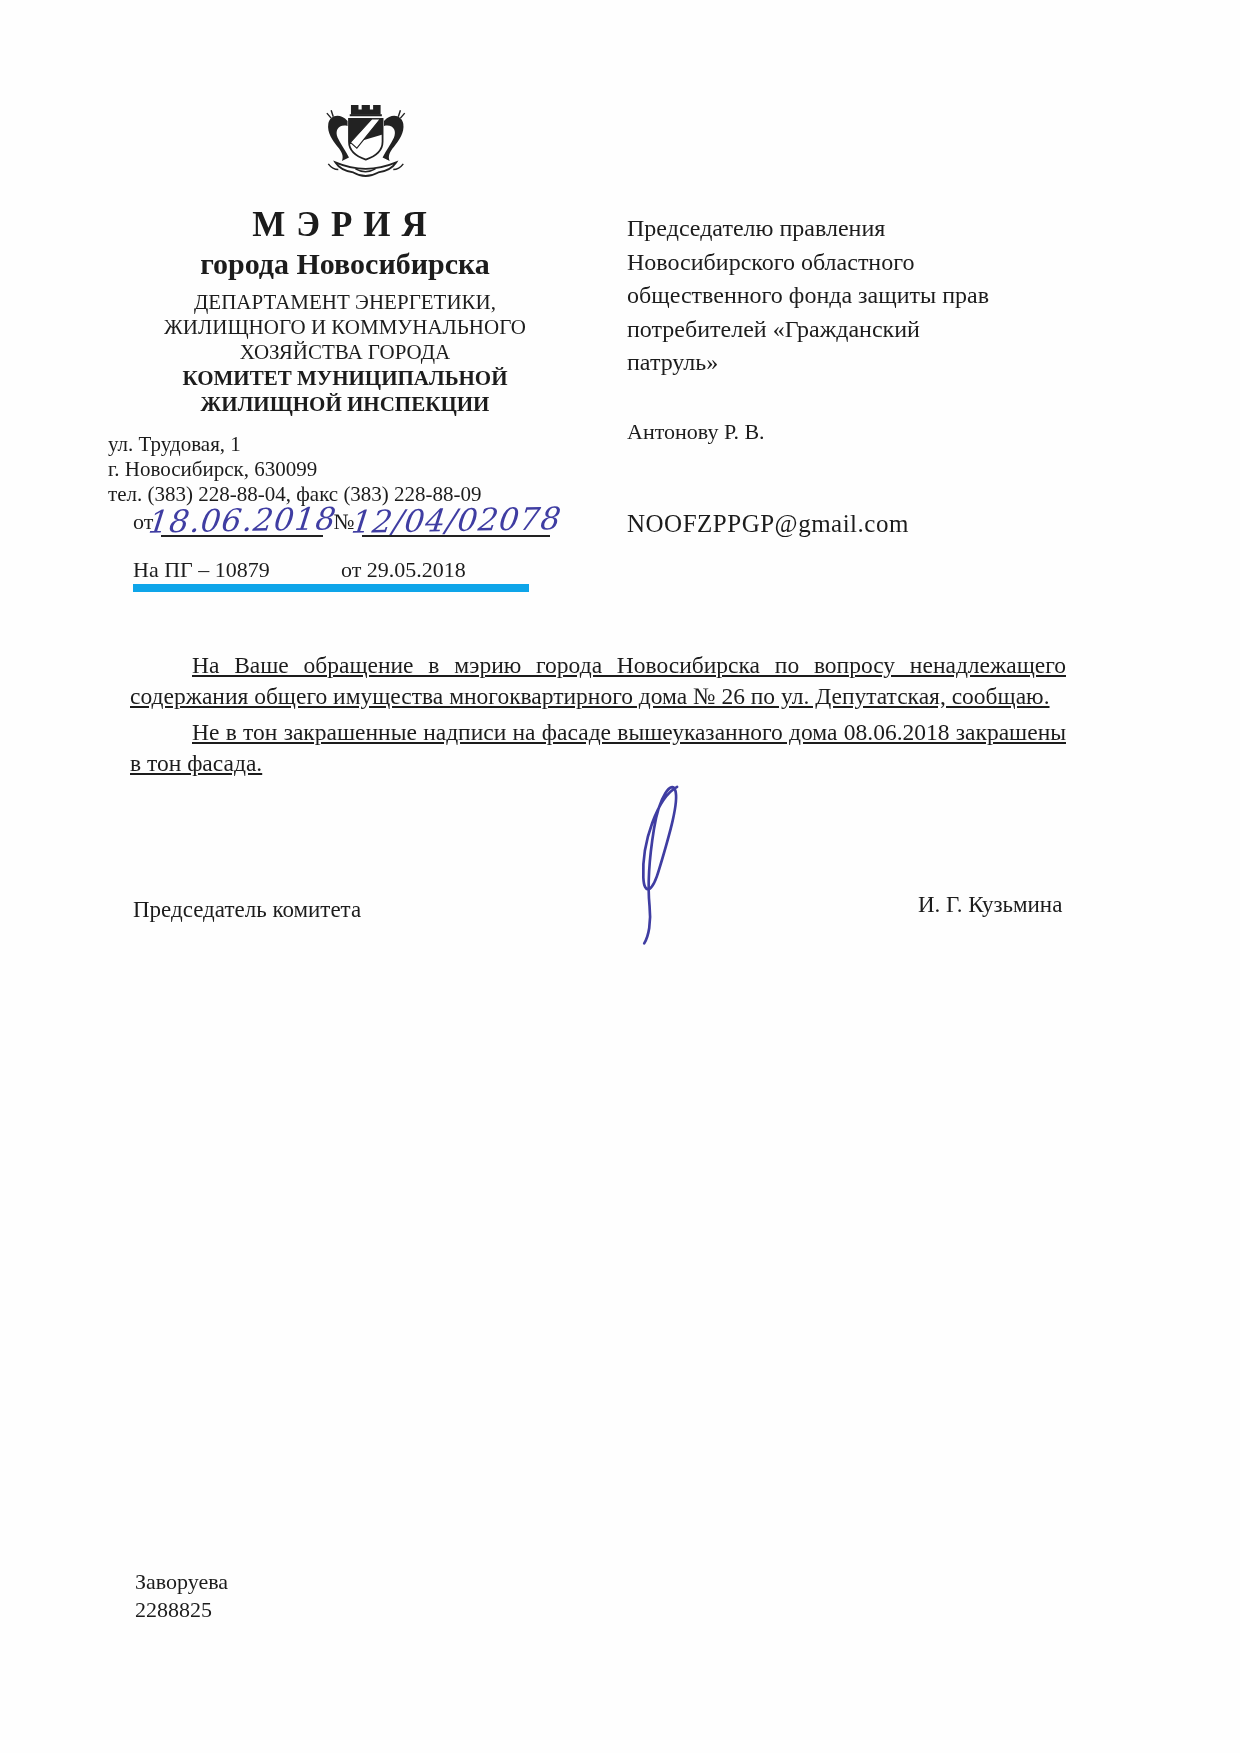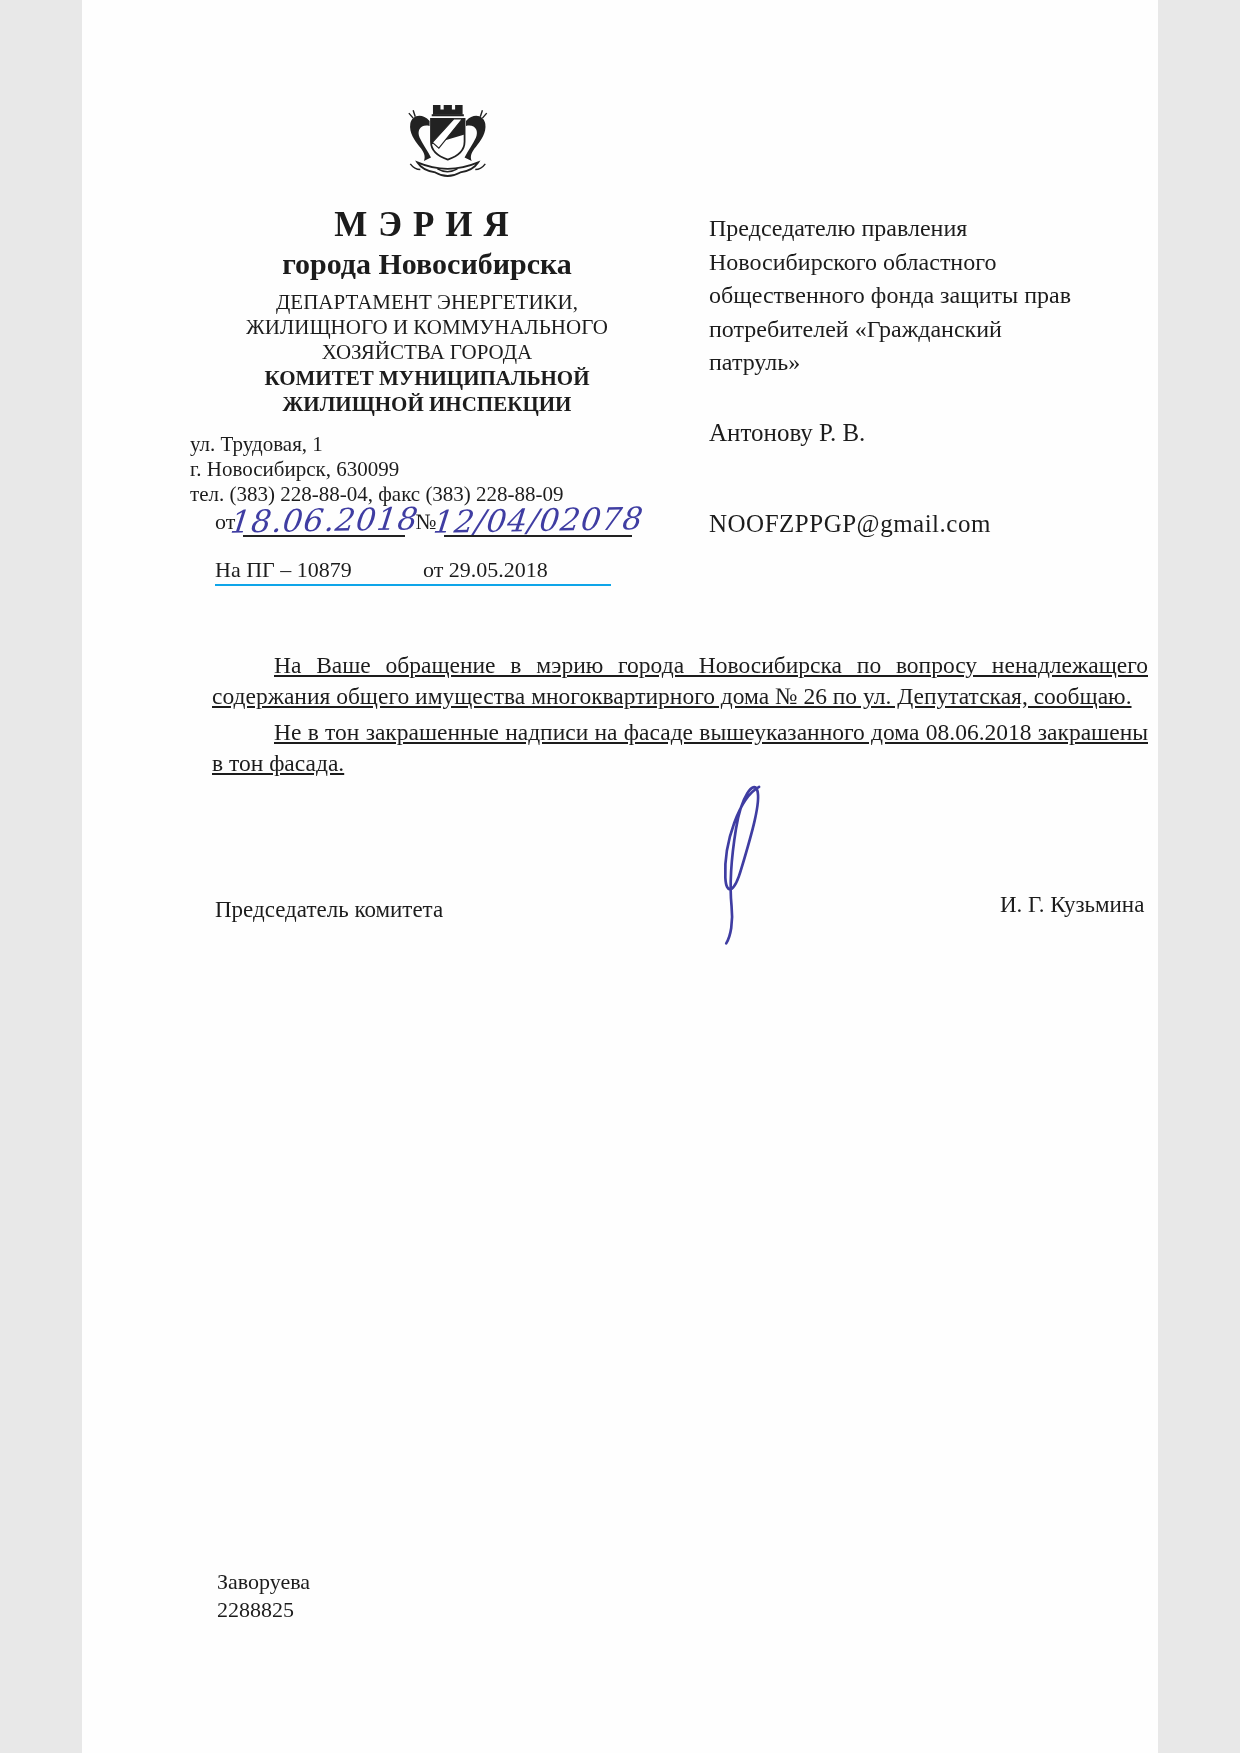--- a/index.html
+++ b/index.html
@@ -1,18 +1,18 @@
 <!DOCTYPE html>
 <html><head>
 <meta charset="utf-8">
 <style>
   html,body{margin:0;padding:0;background:#e8e8e8;}
   .page{
     position:relative;
-    width:1076px;height:1753px;
+    width:1240px;height:1753px;
     margin:0 auto;
     background:#fefefe;
     font-family:"Liberation Serif", serif;
     color:#1c1c1c;
     overflow:hidden;
   }
   
   .emblem{position:absolute;left:314px;top:98px;width:100px;height:96px;}
   .org-block{position:absolute;left:108px;top:206px;width:474px;text-align:center;}
   .org-title{font-size:35px;font-weight:bold;letter-spacing:11px;line-height:38px;}
@@ -31,26 +31,26 @@
     font-family:"DejaVu Serif", serif;
     font-style:italic;
     color:#3f3da2;
     font-size:31px;
     line-height:30px;
     letter-spacing:1px;
     transform:skewX(-8deg) rotate(-1deg);
     white-space:nowrap;
   }
   .ref-row2{position:absolute;left:133px;top:556px;width:440px;display:flex;font-size:22px;line-height:28px;}
-  .ref2-seg{border-bottom:2px solid #0ea5e9;}
+  .ref2-seg{border-bottom:8px solid #0ea5e9;}
   .ref2-seg.first{width:208px;}
   .ref2-seg.second{width:188px;}
   
   .recipient{position:absolute;left:627px;top:212px;width:448px;font-size:24px;line-height:33.5px;}
-  .recipient-name{position:absolute;left:627px;top:419px;font-size:25px;}
+  .recipient-name{position:absolute;left:627px;top:419px;font-size:22px;}
   .recipient-email{position:absolute;left:627px;top:510px;font-size:25px;letter-spacing:0.5px;}
   
   .body-text{position:absolute;left:130px;top:650px;width:936px;font-size:23.5px;line-height:30.5px;text-align:justify;}
   .body-text p{margin:0 0 6px 0;text-indent:62px;text-decoration:underline;}
   
   .sig-position{position:absolute;left:133px;top:886px;font-size:23px;margin-top:11px;}
   .sig-scribble{position:absolute;left:622px;top:775px;width:80px;height:175px;}
   .sig-name{position:absolute;left:884px;top:892px;font-size:23px;margin-left:34px;}
   
   .footer{position:absolute;left:135px;top:1568px;font-size:22px;line-height:28px;}

